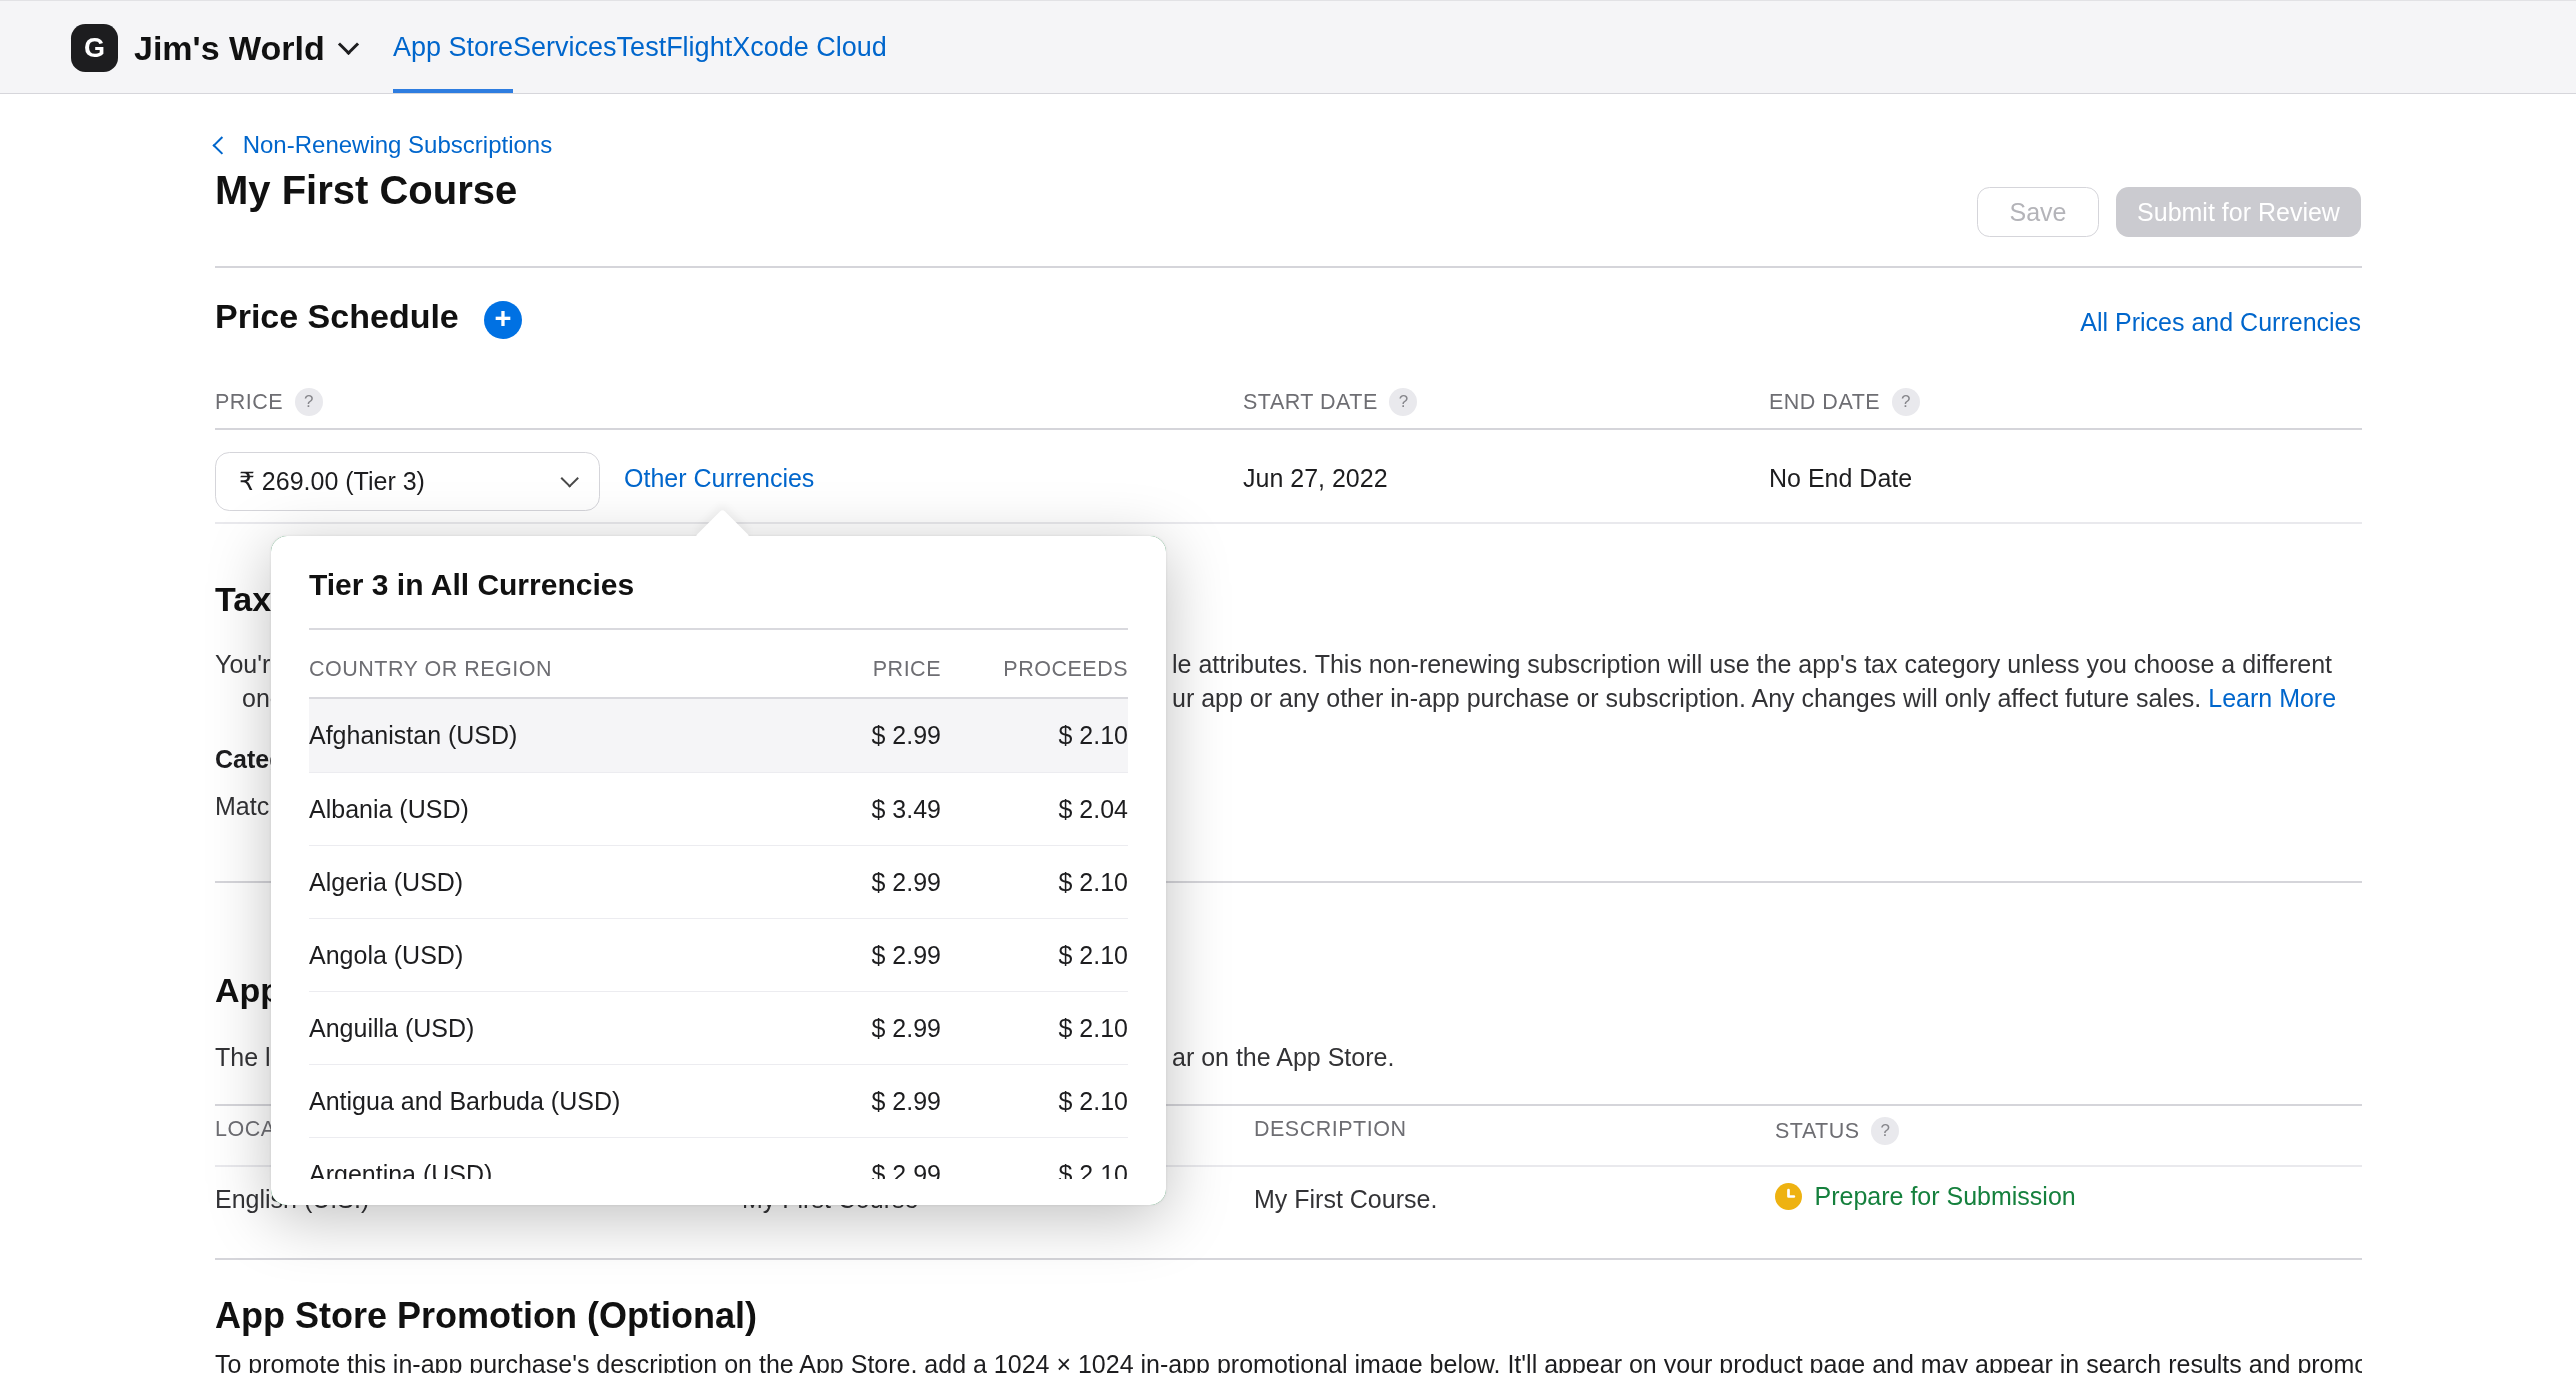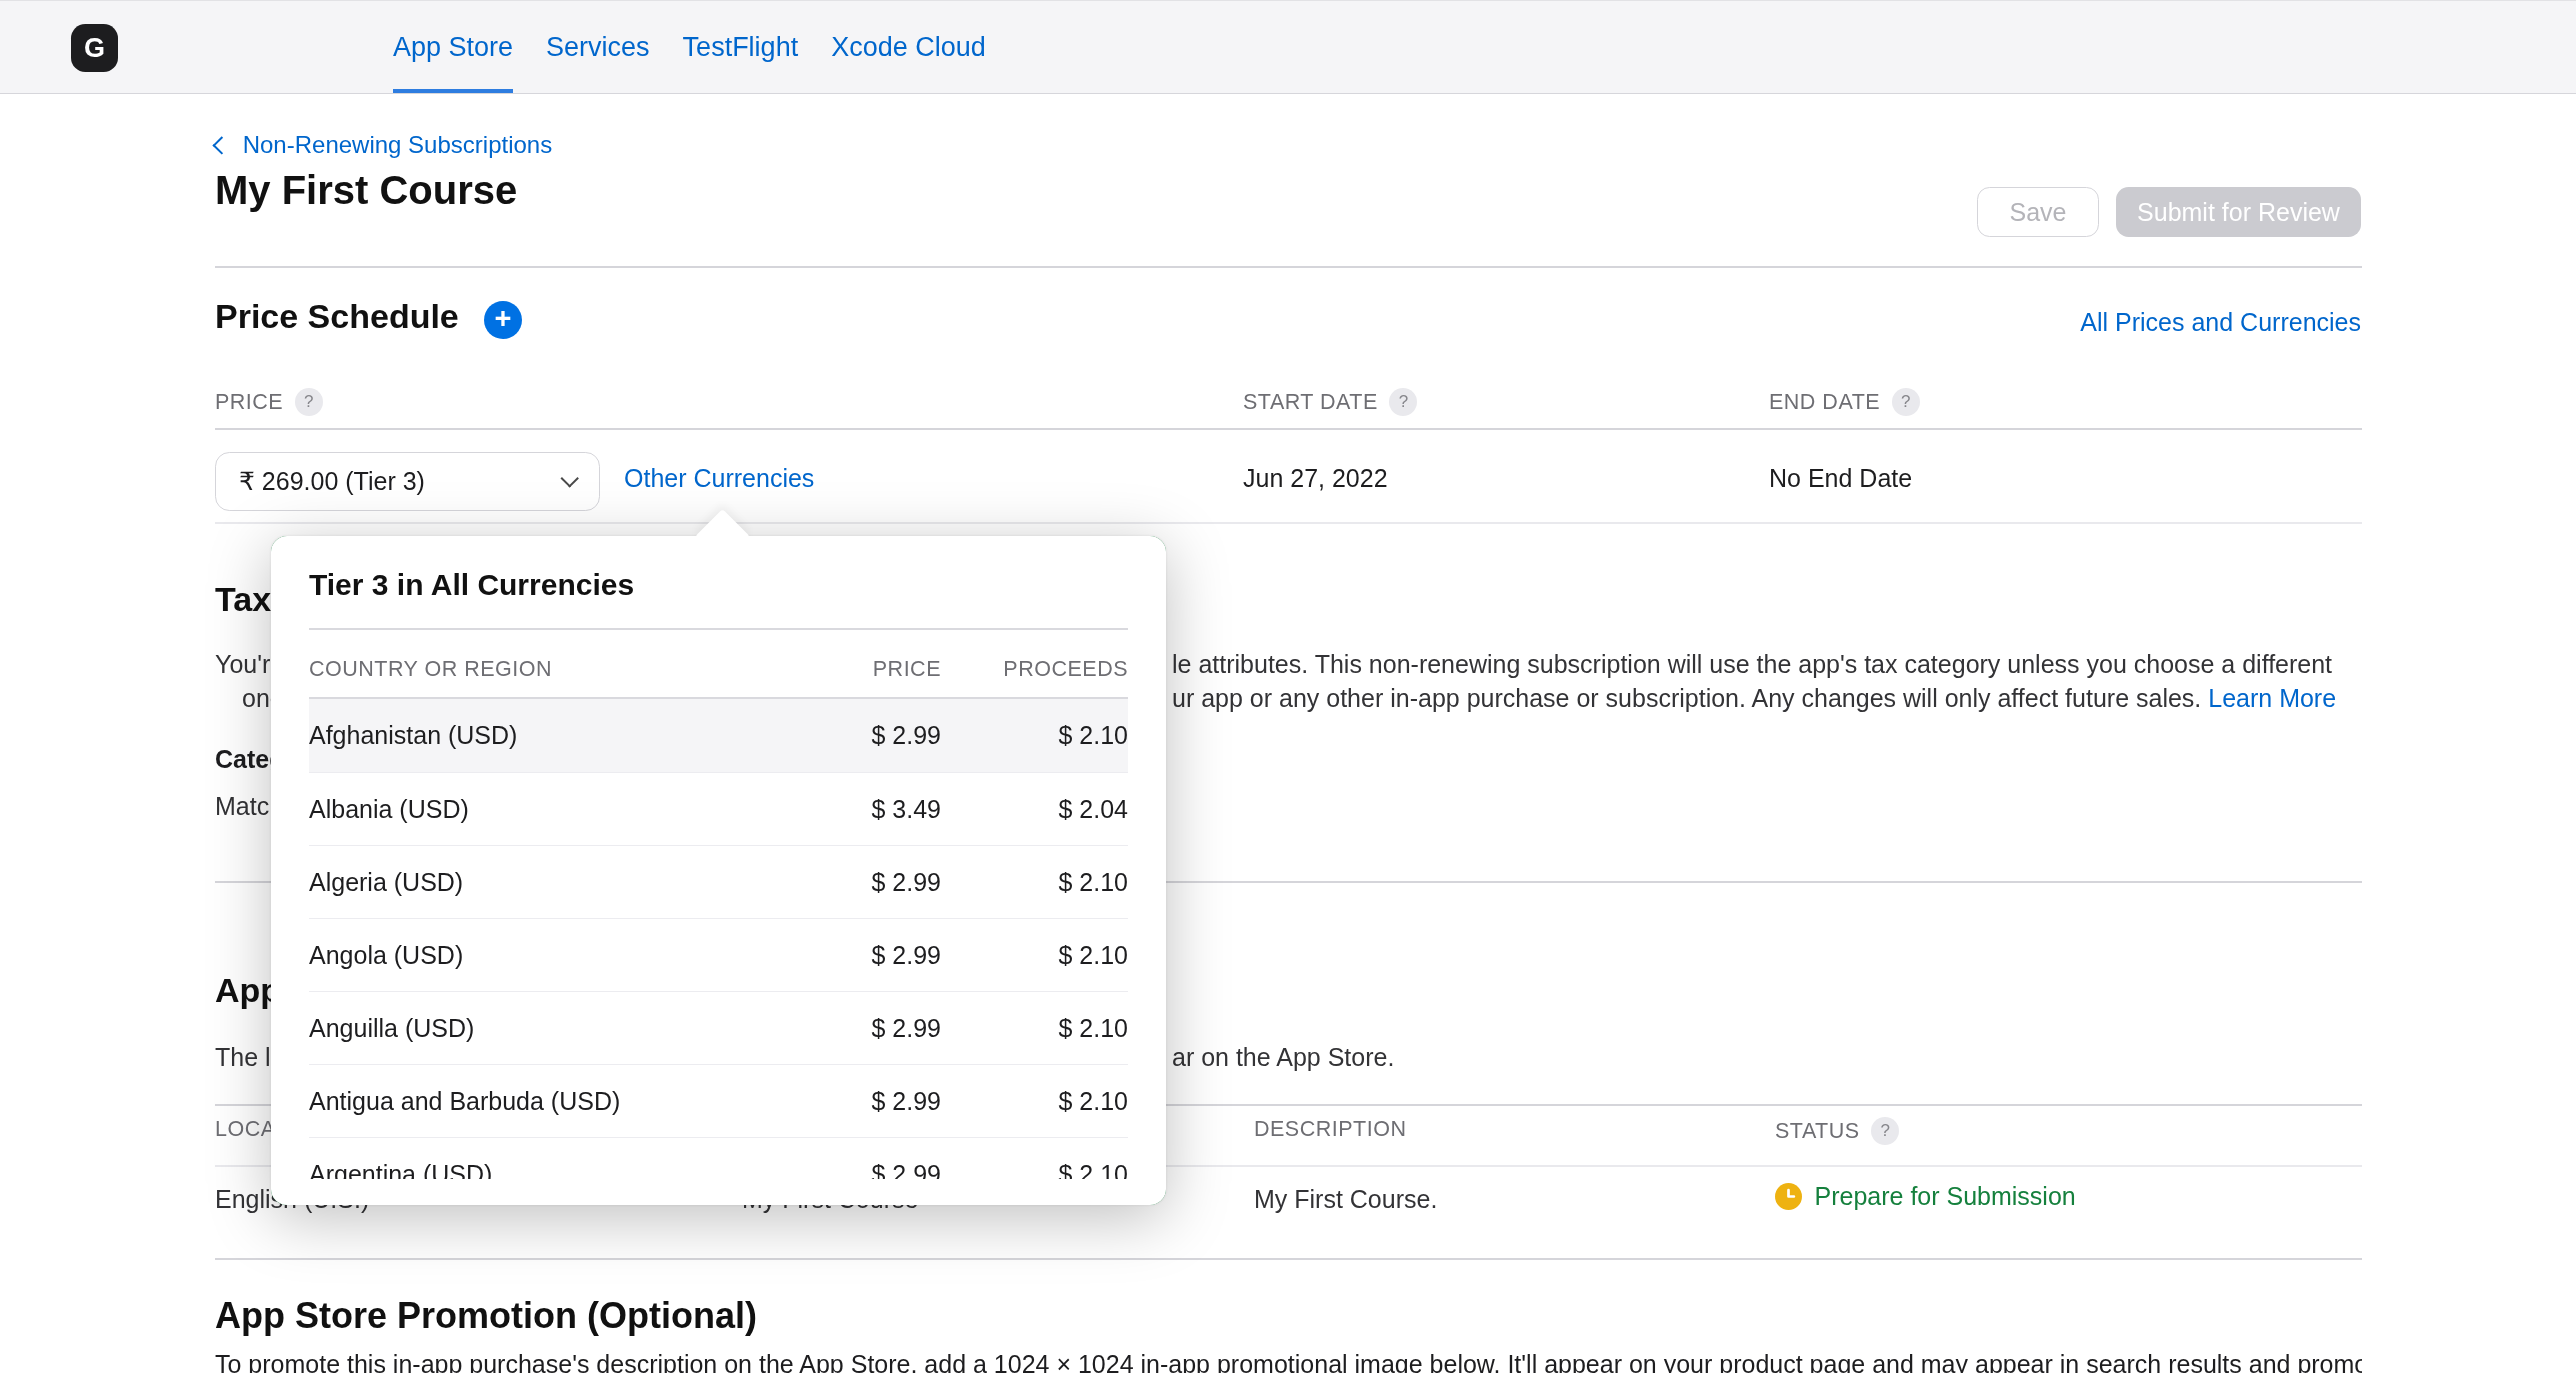--- a/index.html
+++ b/index.html
@@ -10,21 +10,21 @@
   
   .topnav { position:absolute; top:0; left:0; right:0; height:94px; background:#f5f5f7;
             border-top:1.8px solid #e2e2e5; border-bottom:1.8px solid #d6d6db; }
   .avatar { position:absolute; left:71px; top:23px; width:47px; height:48px; border-radius:14.3px;
             background:#1d1d1f; color:#fff; font-size:27px; font-weight:700;
             display:flex; align-items:center; justify-content:center; }
   .brand { position:absolute; left:134px; top:0; height:94px; display:flex; align-items:center; gap:16px;
            font-size:34px; font-weight:700; color:#111; }
   .chev-down { width:15px; height:15px; border-right:3.6px solid #1d1d1f; border-bottom:3.6px solid #1d1d1f;
                transform:rotate(45deg); margin-top:-7.2px; }
-  .tabs { position:absolute; left:393px; top:0; height:92px; display:flex; gap:33px; }
+  .tabs { position:absolute; left:393px; top:0; height:92px; display:flex; }
   .tab { height:100%; display:flex; align-items:center; font-size:27px; color:#0066cc; position:relative; cursor:pointer; }
   .tab.active::after { content:""; position:absolute; left:0; right:0; bottom:0; height:4.5px; background:#2e7de0; }
 
   
   .breadcrumb { position:absolute; left:215px; top:131px; display:flex; align-items:center; gap:14.3px;
                 color:#0066cc; font-size:24px; }
   .chev-left { width:13.4px; height:13.4px; border-left:2.7px solid #0066cc; border-bottom:2.7px solid #0066cc;
                transform:rotate(45deg); margin-top:1.8px; }
   .page-title { position:absolute; left:215px; top:168px; font-size:40px; font-weight:700; color:#111; }
   .btn { position:absolute; top:187px; height:50px; border-radius:12.5px; font-size:25px;
@@ -92,20 +92,24 @@
 </style>
 </head>
 <body>
 
 <div class="page">
 
   <div class="topnav">
     <div class="avatar">
       <span>G</span>
     </div>
+    <div class="brand">
+      <span>Jim's World</span>
+      <span class="chev-down"></span>
+    </div>
     <div class="tabs">
       <div class="tab active">App Store</div>
       <div class="tab">Services</div>
       <div class="tab">TestFlight</div>
       <div class="tab">Xcode Cloud</div>
     </div>
   </div>
 
   <div class="breadcrumb">
     <span class="chev-left"></span>

